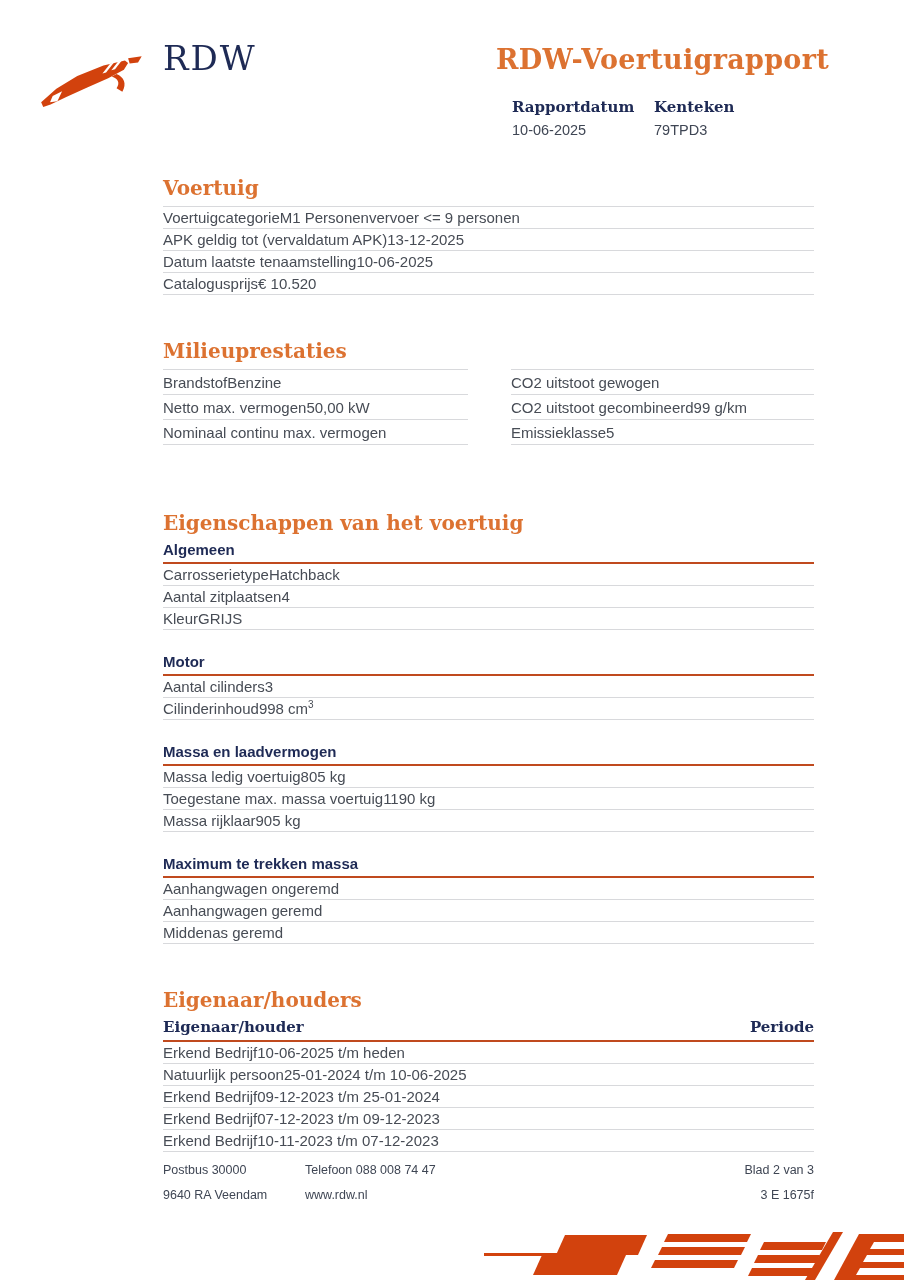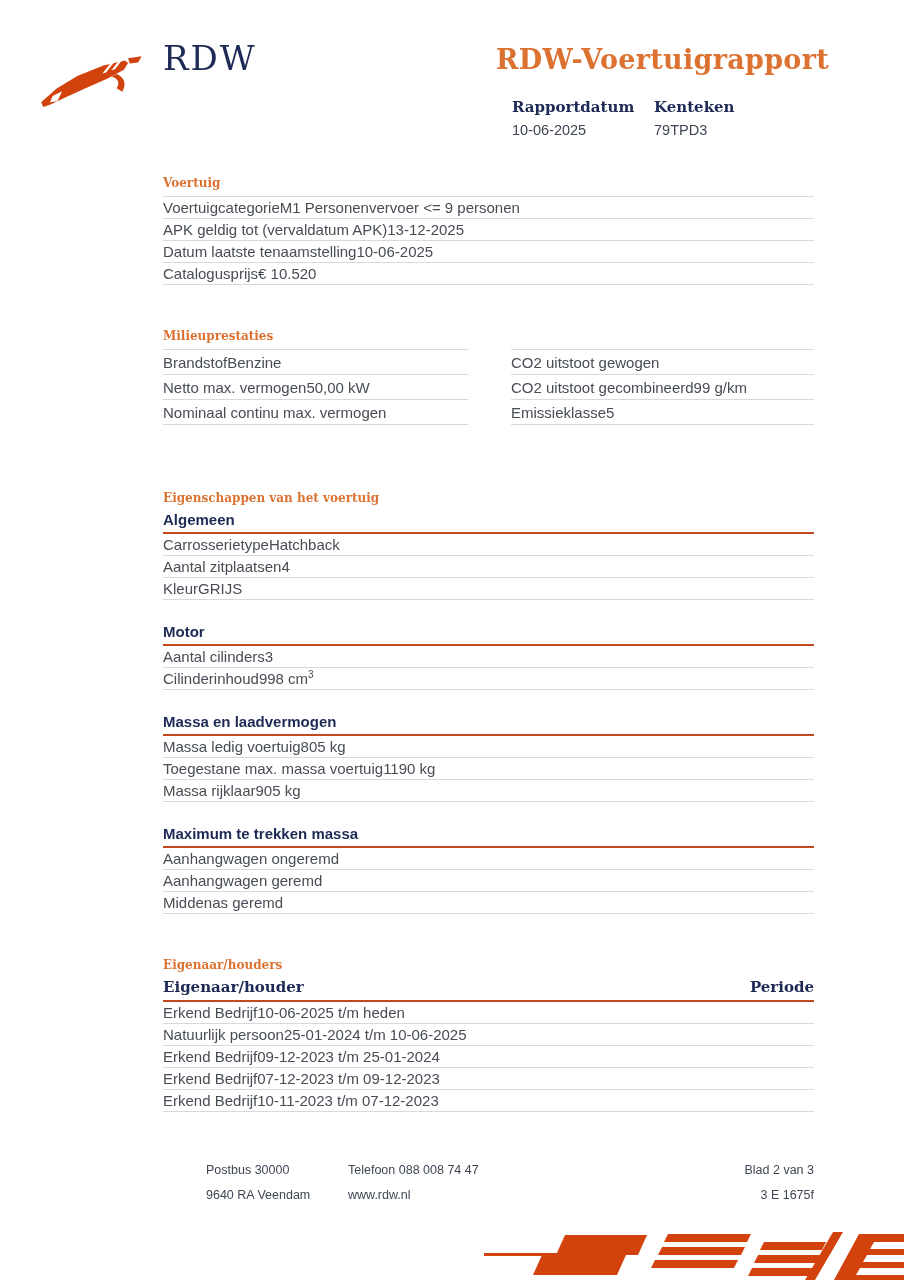--- a/index.html
+++ b/index.html
@@ -30,21 +30,21 @@
   .meta-col + .meta-col { width:auto; }
   .meta-label {
     font-family:"DejaVu Serif", serif; font-weight:bold;
     font-size:15px; color:#1e2a55; margin-bottom:6px;
   }
   .meta-value { font-size:14.5px; color:#3f4654; }
   
   .content { position:absolute; left:163px; top:176px; width:651px; }
   .h2 {
     font-family:"DejaVu Serif", serif; font-weight:bold;
-    font-size:12px; color:#dc7231; margin:0 0 6px 0;
+    font-size:20px; color:#dc7231; margin:0 0 6px 0;
   }
   .h3 {
     font-size:15px; font-weight:bold; color:#1e2a55;
     padding-bottom:4px; border-bottom:2px solid #c04a1e;
     margin-top:23px;
   }
   .h3.first { margin-top:2px; }
   .kv-table { border-top:1px solid #d8d9dc; }
   .kv-table.no-top { border-top:none; }
   .row {
@@ -69,21 +69,21 @@
     display:flex; justify-content:space-between;
     font-family:"DejaVu Serif", serif; font-weight:bold;
     font-size:15px; color:#1e2a55;
     padding-bottom:4px; border-bottom:2px solid #c04a1e;
   }
   
   .footer {
     position:absolute; left:163px; top:1163px; width:651px;
     display:flex; font-size:12.5px; color:#3f4654;
   }
-  .footer .f-col1 { width:142px;margin-left:43px; }
+  .footer .f-col1 { width:142px; }
   .footer .f-col2 { flex:1; }
   .footer .f-col3 { text-align:right; }
   .footer div div { margin-bottom:11px; line-height:14px; }
   
   .decoration { position:absolute; right:0; bottom:0; width:470px; height:50px; }
 </style>
 </head>
 <body>
 
 <div class="page">

